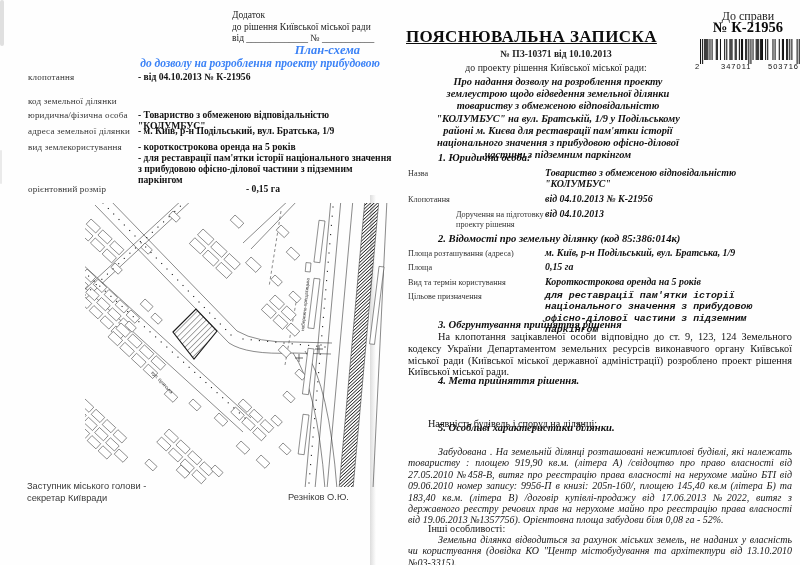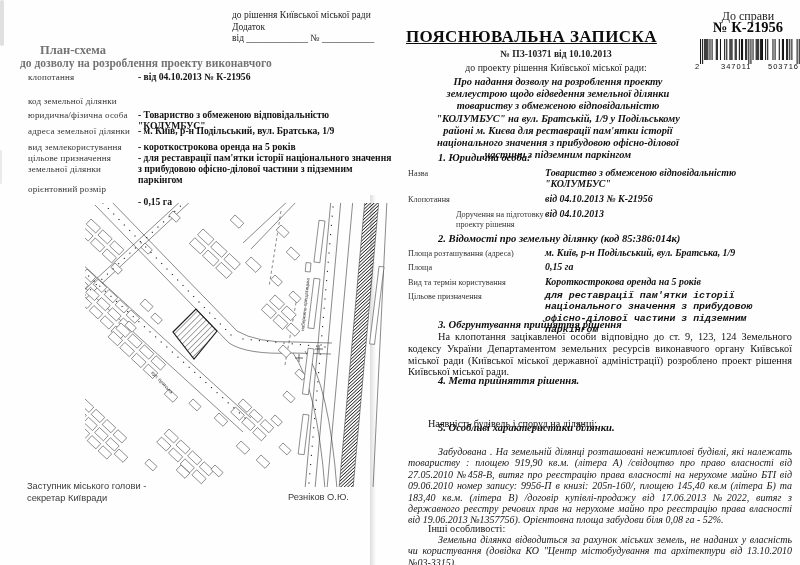--- a/index.html
+++ b/index.html
@@ -1,21 +1,21 @@
 <!DOCTYPE html>
 <html><head>
 <meta charset="utf-8">
 <style>
   html,body{margin:0;padding:0;}
   body{width:800px;height:565px;background:#ffffff;font-family:"Liberation Serif",serif;color:#1c1c1c;}
   .sheet{position:relative;width:800px;height:565px;background:#fefefe;overflow:hidden;}
   .abs{position:absolute;}
   
   .annex{font-size:9.5px;line-height:11.5px;color:#222;}
-  .ls-title{font-weight:bold;text-align:left;color:#737373;}
+  .ls-title{font-weight:bold;text-align:right;color:#3b82f6;font-style:italic;}
   .lp-label{font-size:9px;color:#333;letter-spacing:0.2px;}
   .lp-value{font-size:9.6px;font-weight:bold;color:#111;line-height:11px;}
   .sig{font-family:"Liberation Sans",sans-serif;font-size:9.3px;color:#3a3a3a;line-height:11.5px;}
   
   .rp-title{font-weight:bold;font-size:17px;letter-spacing:0.4px;text-align:left;color:#0d0d0d;text-decoration:underline;}
   .rp-num{font-weight:bold;font-size:9.5px;text-align:center;}
   .rp-sub{font-size:9.8px;text-align:center;color:#222;}
   .rp-decision{font-weight:bold;font-style:italic;font-size:10.4px;line-height:12.2px;text-align:center;color:#111;}
   .case-label{font-size:12px;text-align:center;color:#222;}
   .case-num{font-weight:bold;font-size:14.5px;text-align:center;color:#0a0a0a;}
@@ -32,47 +32,46 @@
 </head>
 <body>
 
 <div class="sheet">
 
   <div class="abs smudge" style="left:0;top:32;width:4px;height:46px;"></div>
   <div class="abs smudge" style="left:0;top:150px;width:2px;height:34px;opacity:.35;"></div>
   <div class="abs fold" style="left:370px;top:195px;height:370px;"></div>
 
   <div class="abs annex" style="left:232px;top:10px;width:160px;">
+    <div>Додаток</div>
     <div>до рішення Київської міської ради</div>
-    <div>Додаток</div>
     <div>від _____________  № ___________</div>
   </div>
 
   <div class="abs ls-title" style="left:40px;top:43px;width:320px;font-size:12.5px;">План-схема</div>
-  <div class="abs ls-title" style="left:20px;top:57px;width:360px;font-size:11.5px;">до дозволу на розроблення проекту виконавчого</div>
+  <div class="abs ls-title" style="left:20px;top:57px;width:360px;font-size:11.5px;">до дозволу на розроблення проекту прибудовою</div>
 
   <div class="abs lp-label" style="left:28px;top:72px;">клопотання</div>
   <div class="abs lp-value" style="left:138px;top:71px;width:250px;">- від 04.10.2013 № К-21956</div>
 
   <div class="abs lp-label" style="left:28px;top:96px;">код земельної ділянки</div>
 
   <div class="abs lp-label" style="left:28px;top:110px;">юридична/фізична особа</div>
   <div class="abs lp-value" style="left:138px;top:109px;width:255px;">- Товариство з обмеженою відповідальністю "КОЛУМБУС"</div>
 
   <div class="abs lp-label" style="left:28px;top:126px;">адреса земельної ділянки</div>
   <div class="abs lp-value" style="left:138px;top:125px;width:250px;">- м. Київ, р-н Подільський, вул. Братська, 1/9</div>
 
   <div class="abs lp-label" style="left:28px;top:142px;">вид землекористування</div>
   <div class="abs lp-value" style="left:138px;top:141px;width:250px;">- короткострокова оренда на 5 років</div>
 
-  <div class="abs lp-label" style="left:28px;top:153px;width:100px;line-height:10.5px;">цільове призначення земельної ділянки</div>
   <div class="abs lp-value" style="left:138px;top:152px;width:258px;">- для реставрації пам'ятки історії національного значення з прибудовою офісно-ділової частини з підземним паркінгом</div>
 
   <div class="abs lp-label" style="left:28px;top:184px;">орієнтовний розмір</div>
-  <div class="abs lp-value" style="left:138px;top:196px;width:250px;">- 0,15 га</div>
+  <div class="abs lp-value" style="left:138px;top:183px;width:250px;text-align:center;">- 0,15 га</div>
 
   <svg id="map-svg" class="abs" style="left:85px;top:203px;" width="310" height="284" viewBox="0 0 310 284">
     <defs>
       <pattern id="ph" width="4.2" height="4.2" patternUnits="userSpaceOnUse" patternTransform="rotate(45)">
         <line x1="0" y1="0" x2="0" y2="4.2" stroke="#3a3a3a" stroke-width="0.9"></line>
       </pattern>
       <pattern id="pd" width="2.4" height="2.4" patternUnits="userSpaceOnUse" patternTransform="rotate(47)">
         <line x1="0" y1="0" x2="0" y2="2.4" stroke="#161616" stroke-width="1.5"></line>
       </pattern>
     </defs>

